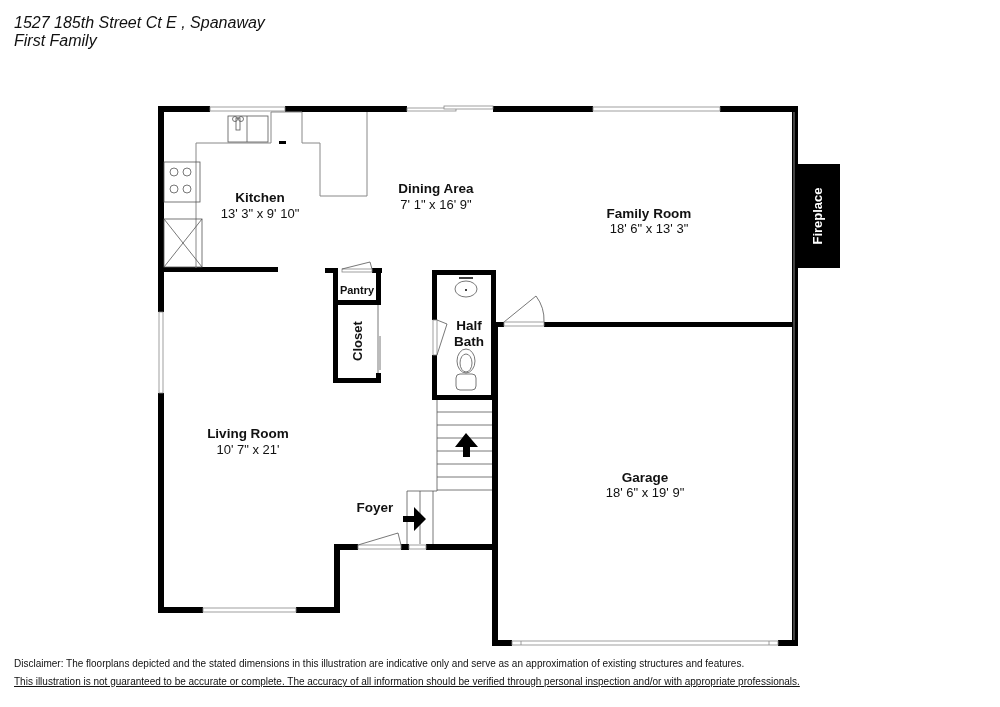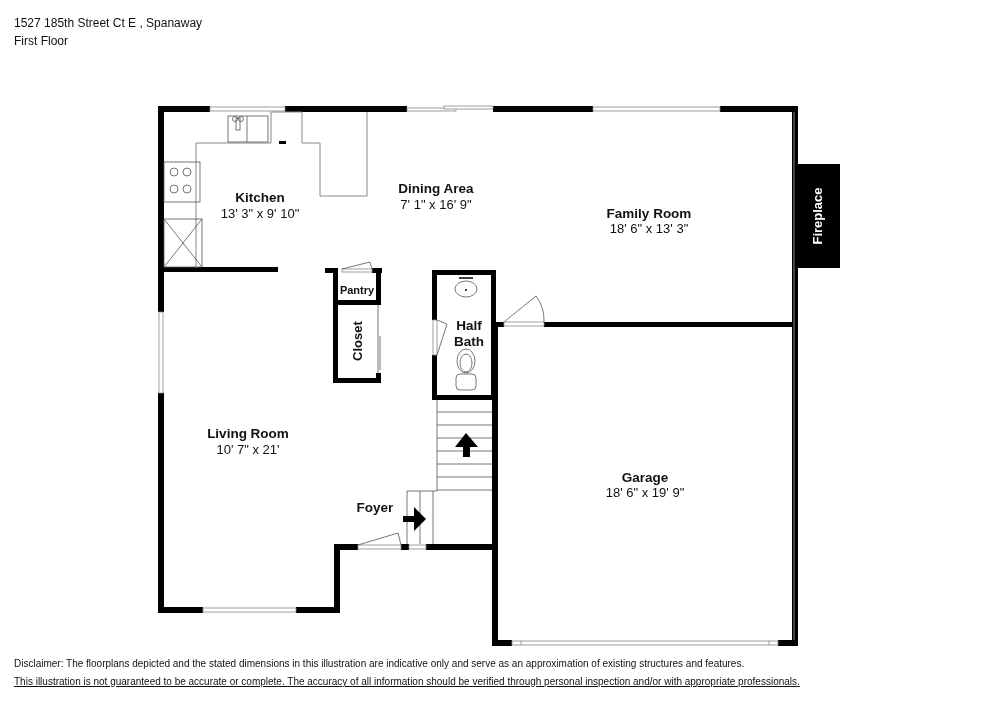--- a/index.html
+++ b/index.html
@@ -1,31 +1,31 @@
 <!DOCTYPE html>
 <html><head>
 <meta charset="utf-8">
 <style>
   html, body { margin:0; padding:0; background:#fff; }
   body { width:1000px; height:707px; position:relative; overflow:hidden; font-family:"Liberation Sans", sans-serif; color:#111; }
-  .hdr { position:absolute; left:14px; font-size:12px; line-height:14px; }
+  .hdr { position:absolute; left:14px; font-size:16px; line-height:14px;font-style:italic; }
   .disc { position:absolute; left:14px; font-size:10px; line-height:14px; white-space:nowrap; }
   svg { position:absolute; left:0; top:0; }
   .rname { font-family:"Liberation Sans", sans-serif; font-weight:bold; font-size:13.5px; fill:#111; }
   .rdim { font-family:"Liberation Sans", sans-serif; font-size:13px; fill:#111; }
   .wall { fill:#000; }
   .thin { fill:none; stroke:#888; stroke-width:1; }
   .thinb { fill:none; stroke:#555; stroke-width:0.8; }
   .win { fill:#fff; stroke:#888; stroke-width:0.8; }
 </style>
 </head>
 <body>
 
 <div class="hdr" style="top:16px;">1527 185th Street Ct E , Spanaway</div>
-<div class="hdr" style="top:34px;">First Floor</div>
+<div class="hdr" style="top:34px;">First Family</div>
 
 <svg width="1000" height="707" viewBox="0 0 1000 707">
 
   <g>
 
     <rect class="wall" x="158" y="106" width="52" height="6"></rect>
     <rect class="wall" x="285" y="106" width="122" height="6"></rect>
     <rect class="wall" x="493" y="106" width="100" height="6"></rect>
     <rect class="wall" x="720" y="106" width="78" height="6"></rect>
 

